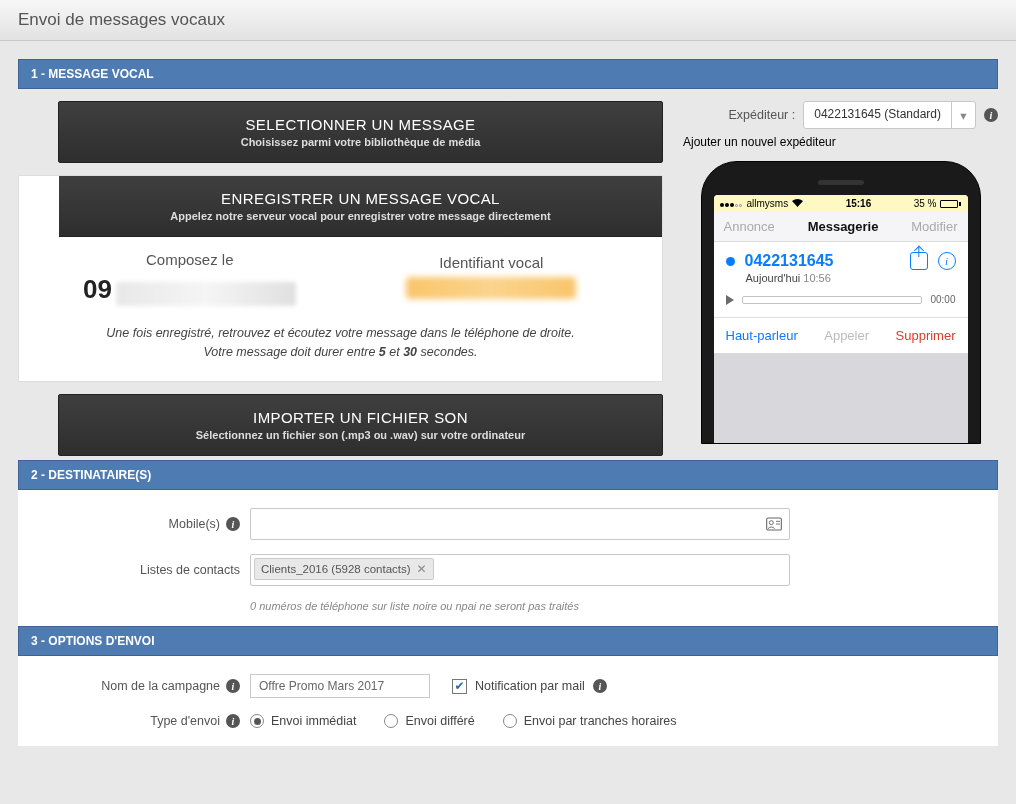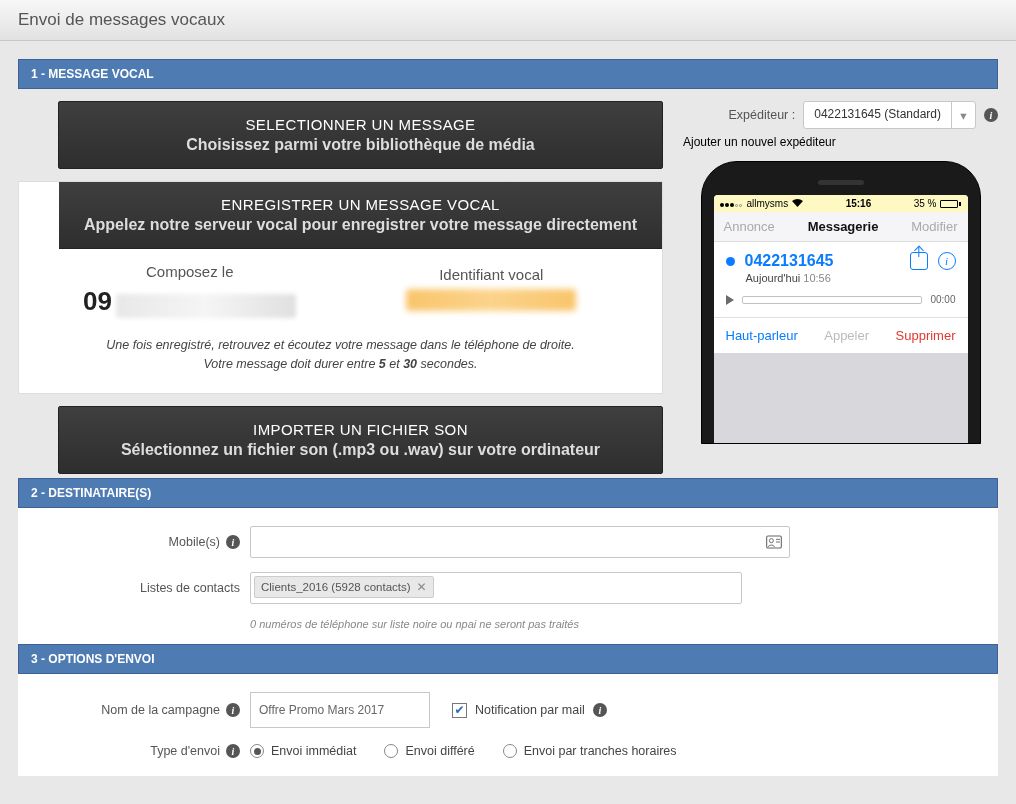--- a/index.html
+++ b/index.html
@@ -44,21 +44,21 @@
     background: #3a3a3a;
     background: linear-gradient(#3f3f3f, #2e2e2e);
     color: #fff;
     text-align: center;
     padding: 14px 10px;
     border-radius: 2px;
     border: 1px solid #222;
     margin-left: 40px;
   }
   .dark-block .title { font-size: 15px; letter-spacing: .4px; }
-  .dark-block .sub { font-size: 16px; color: #ddd; margin-top: 3px; font-weight: bold; }
+  .dark-block .sub { font-size: 11px; color: #ddd; margin-top: 3px; font-weight: bold; }
   .dark-block.select { cursor: pointer; }
   .record-wrap { border: 1px solid #ddd; background:#fff; }
   .record-body {
     background: #fff;
     padding: 14px 20px 20px;
     border-radius: 15px;
   }
   .record-cols {
     display: flex;
     justify-content: space-around;
@@ -129,40 +129,40 @@
   .vmactions { display:flex; justify-content:space-between; padding:10px 12px; font-size:13px; background:#fff; }
   .vmactions .hp { color:#0a7cff; }
   .vmactions .call { color:#bbb; }
   .vmactions .del { color:#e0392f; }
   .grayfill { background:#d8d8dc; height:90px; }
 
   
   .destin { background:#fff; padding:18px 0 14px; display:flex; flex-direction:column; gap:14px; }
   .form-row { display:flex; align-items:center; }
   .form-label { width:232px; text-align:right; font-size:12.5px; color:#555; padding-right:10px; display:flex; justify-content:flex-end; align-items:center; gap:6px; }
-  .form-field { width:492px; }
+  .form-field { width:540px; }
   .txt-input {
     width:100%; height:32px; border:1px solid #c8c8c8; border-radius:2px;
     padding:0 34px 0 8px; font-size:12px; background:#fff; position:relative;
   }
   .input-wrap { position:relative; width:540px; }
   .contact-icon { position:absolute; right:8px; top:50%; transform:translateY(-50%); width:16px; height:14px; color:#666; }
   .tagbox {
     width:100%; min-height:32px; border:1px solid #c8c8c8; border-radius:2px; padding:3px; background:#fff;
   }
   .tag {
     display:inline-flex; align-items:center; gap:6px; background:#e8e8e8; border:1px solid #ccc;
     border-radius:2px; font-size:11.5px; color:#555; padding:3px 6px;
   }
   .tag .x { color:#888; cursor:pointer; font-size:12px; }
   .note { font-size:11px; font-style:italic; color:#888; margin-left:232px; }
 
   
   .options { background:#fff; padding:18px 0; display:flex; flex-direction:column; gap:16px; }
-  .short-input { width:180px; height:36px; border:1px solid #c8c8c8; padding:0 8px; font-size:12px; color:#666; }
+  .short-input { width:180px; height:24px; border:1px solid #c8c8c8; padding:0 8px; font-size:12px; color:#666; }
   .inline-group { display:flex; align-items:center; gap:8px; margin-left:22px; font-size:12.5px; color:#444; }
   .chk { width:15px; height:15px; border:1px solid #777; display:inline-flex; align-items:center; justify-content:center; color:#2a6db6; font-size:12px; background:#fff; }
   .radio-row { display:flex; gap:28px; align-items:center; }
   .radio { width:14px; height:14px; border:1px solid #888; border-radius:50%; display:inline-flex; align-items:center; justify-content:center; background:#fff; }
   .radio.checked::after { content:""; width:7px; height:7px; background:#555; border-radius:50%; }
   .rlabel { font-size:12.5px; color:#444; display:flex; align-items:center; gap:7px; cursor:pointer; }
 </style>
 </head>
 <body>
 

